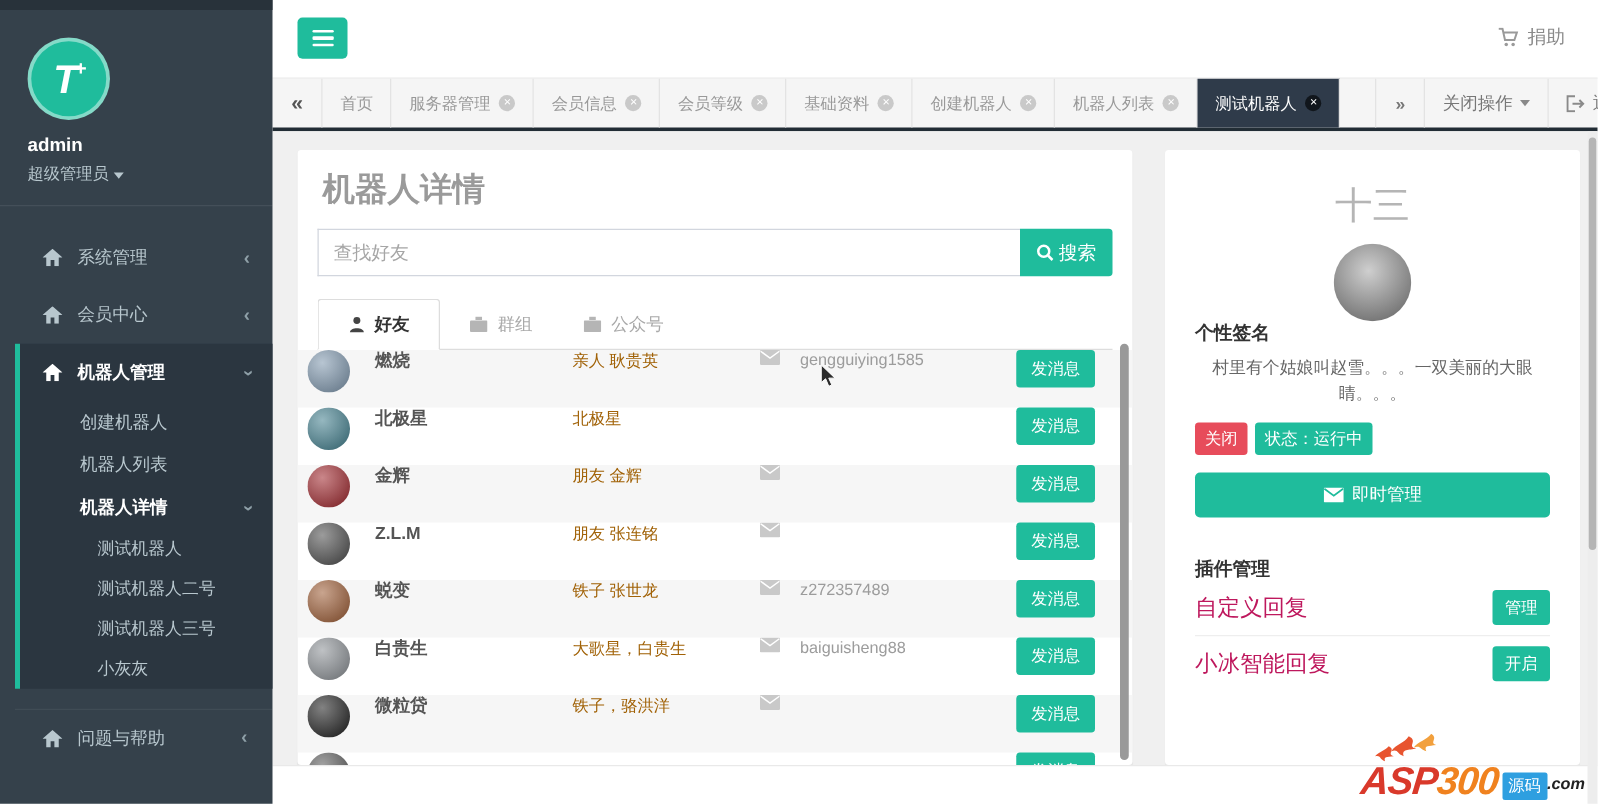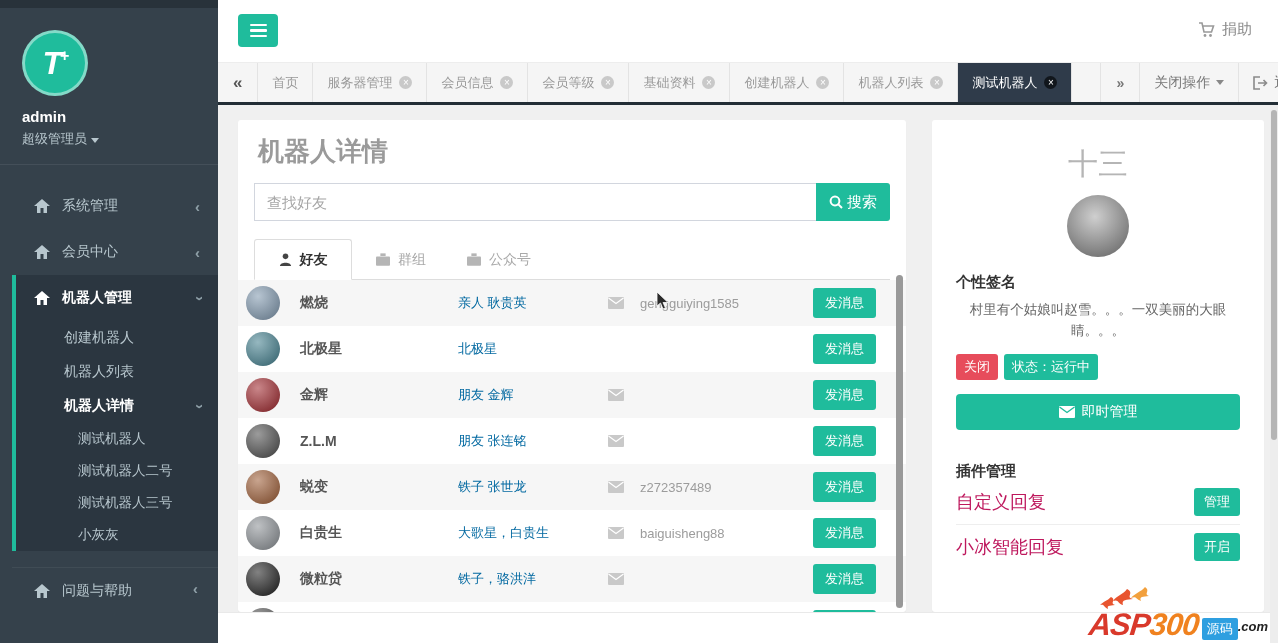--- a/index.html
+++ b/index.html
@@ -85,43 +85,43 @@
     font-family:"Liberation Sans","DejaVu Sans",sans-serif; }
   .ltabs { display:flex; margin-top:18px; border-bottom:1px solid #ddd; height:41px; }
   .ltab { width:98px; display:flex; align-items:center; justify-content:center; gap:8px;
     font-size:14px; color:#a9a9a9; cursor:pointer; margin-bottom:-1px; }
   .ltab svg { fill:#b5b5b5; }
   .ltab.active { background:#fff; border:1px solid #ddd; border-bottom:1px solid #fff;
     border-radius:3px 3px 0 0; color:#333; font-weight:bold; }
   .ltab.active svg { fill:#444; }
 
   .flist { position:relative; }
-  .frow { height:46px; display:flex; align-items:center; padding:0 8px; }
+  .frow { height:46px; display:flex; align-items:flex-start; padding:0 8px; }
   .frow:nth-child(odd) { background:#f6f6f6; }
   .avatar { width:34px; height:34px; border-radius:50%; flex:0 0 34px; margin-right:20px;
     background:#888 radial-gradient(circle at 35% 30%, rgba(255,255,255,.45), rgba(0,0,0,.25)); }
   .fname { width:158px; font-size:14px; font-weight:bold; color:#555; }
-  .frel { width:150px; font-size:13px; color:#0369a1; }
+  .frel { width:150px; font-size:13px; color:#a16207; }
   .fmail { width:32px; display:flex; }
   .facct { flex:1; font-size:13px; color:#9c9c9c; }
   .sendbtn { background:#1fbc9c; color:#fff; border:none; border-radius:3px;
     font-size:13px; padding:6px 12px; cursor:pointer; margin-right:22px;
     font-family:"Liberation Sans","DejaVu Sans",sans-serif; }
   .list-scrollbar { position:absolute; right:3px; top:155px; width:7px; height:333px;
     background:#999; border-radius:4px; }
 
   .cursor-pointer { position:absolute; left:418px; top:172px; }
 
   
   .card-right { position:absolute; left:714px; top:15px; width:332px; height:492px;
     background:#fff; border-radius:3px; padding:0 24px; box-shadow:0 1px 1px rgba(0,0,0,.05); }
   .robot-name { text-align:center; font-size:30px; color:#b5b5b5; margin-top:24px; }
   .robot-avatar { width:62px; height:62px; border-radius:50%; margin:10px auto 0;
     background:#9c9c9c radial-gradient(circle at 45% 35%, #cfcfcf, #5d5d5d); }
-  .sig-title { margin-top:16px; font-size:15px; font-weight:bold; color:#333; }
+  .sig-title { font-size:15px; font-weight:bold; color:#333; }
   .sig-text { margin-top:8px; font-size:13.5px; color:#666; line-height:1.55;text-align:center; }
   .badge-row { margin-top:12px; display:flex; gap:6px; }
   .badge { color:#fff; font-size:13px; padding:4px 8px; border-radius:3px; }
   .badge.red { background:#e74c5b; }
   .badge.teal { background:#1fbc9c; }
   .manage-btn { margin-top:14px; width:100%; height:36px; background:#1fbc9c; color:#fff;
     border:none; border-radius:4px; font-size:14px; cursor:pointer; display:flex;
     align-items:center; justify-content:center; gap:7px;
     font-family:"Liberation Sans","DejaVu Sans",sans-serif; }
   .plugins-title { margin-top:32px; font-size:15px; font-weight:bold; color:#333; }

